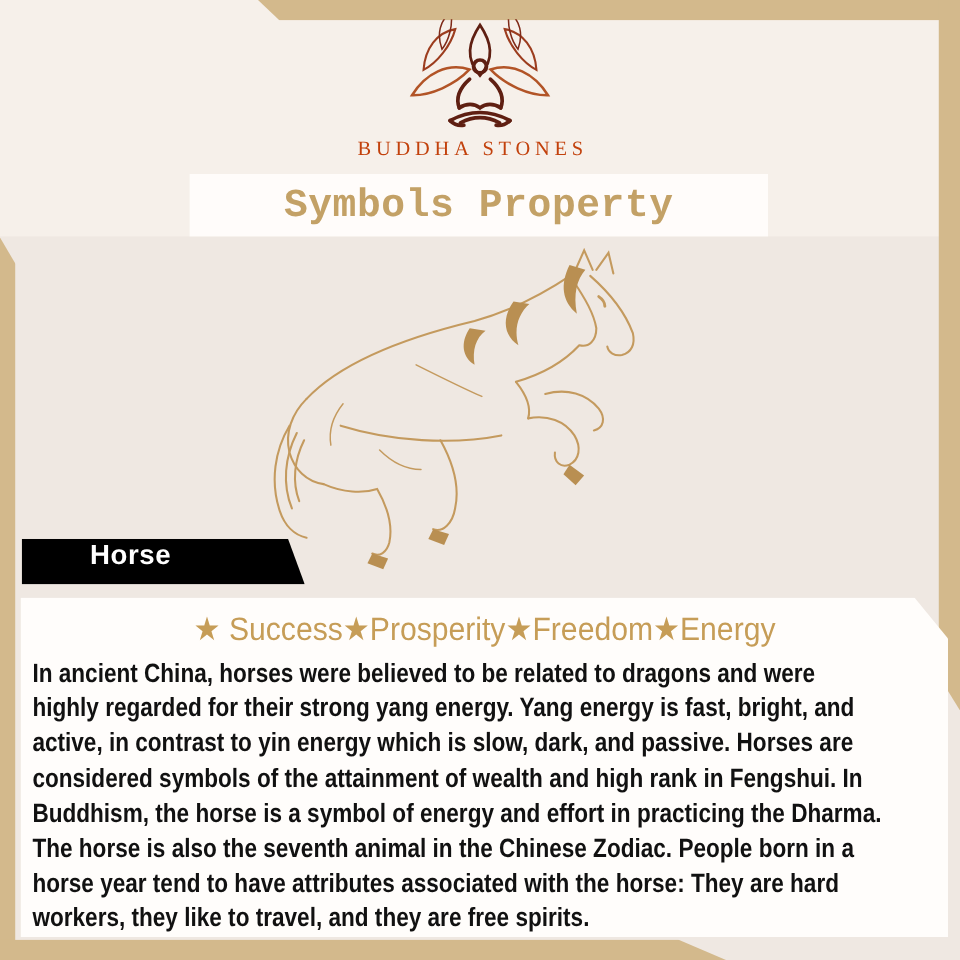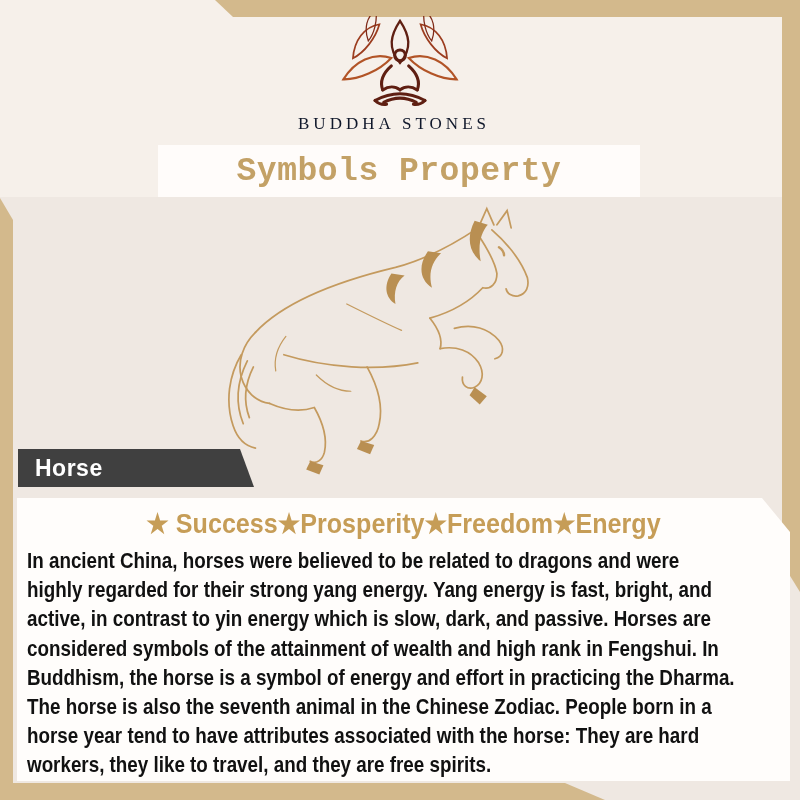--- a/index.html
+++ b/index.html
@@ -18,43 +18,43 @@
       clip-path:polygon(0 0,18px 0,18px 592px,0 563px);}
   .border-left{left:0;top:198px;width:13px;height:602px;
       clip-path:polygon(0 0,13px 22px,13px 602px,0 602px);}
   .border-bottom{left:0;top:783px;width:610px;height:17px;
       clip-path:polygon(0 0,565px 0,605px 17px,0 17px);}
 
   
   .logo-wrap{left:0;top:16px;width:800px;text-align:center;}
   .brand-name{left:0;top:114px;width:788px;text-align:center;
       font-family:"Liberation Serif",serif;font-size:17px;letter-spacing:4px;
-      color:#0f172a;}
+      color:#c2410c;}
 
   
   .title-band{left:158px;top:145px;width:482px;height:52px;background:#fffcfa;
       display:flex;align-items:center;justify-content:center;}
   .title-text{font-size:33px;font-weight:bold;color:#c3a166;letter-spacing:0.5px;font-family:Liberation Mono, monospace;}
 
   
   .horse-wrap{left:225px;top:202px;width:345px;height:275px;}
 
   
-  .zodiac-banner{left:18px;top:449px;width:238px;height:38px;background:#404040;
+  .zodiac-banner{left:18px;top:449px;width:238px;height:38px;background:#000000;
       clip-path:polygon(0 0,222px 0,236px 38px,0 38px);
-      display:flex;align-items:center;}
+      display:flex;align-items:flex-start;padding-left:40px;}
   .zodiac-label{color:#ffffff;font-size:23px;font-weight:bold;padding-left:17px;
       letter-spacing:0.5px;}
 
   
   .content-panel{left:17px;top:498px;width:773px;height:283px;background:#fffdfb;
       clip-path:polygon(0 0,745px 0,773px 34px,773px 283px,0 283px);}
 
   .traits-line{left:17px;top:508px;width:773px;text-align:center;
-      font-size:27px;font-weight:bold;color:#c69d57;}
+      font-size:27px;font-weight:normal;color:#c69d57;}
   .traits-inner{display:inline-block;transform:scaleX(0.93);transform-origin:center;
       white-space:nowrap;}
 
   .description{left:27px;top:546px;width:892px;
       font-size:22px;font-weight:bold;color:#111111;line-height:29.2px;
       letter-spacing:0px;white-space:pre-line;
       transform:scaleX(0.855);transform-origin:left top;}
 </style>
 </head>
 <body>

